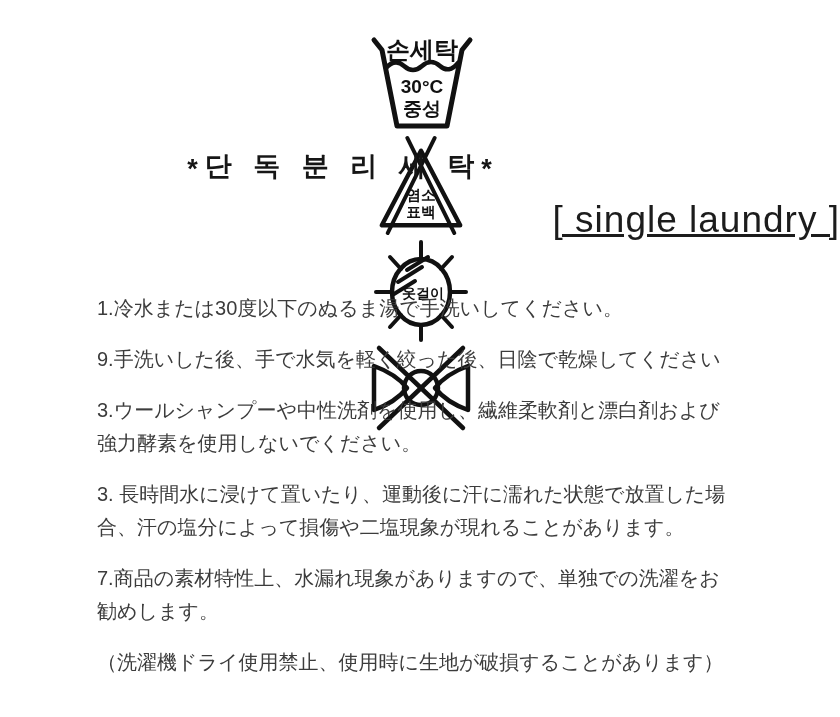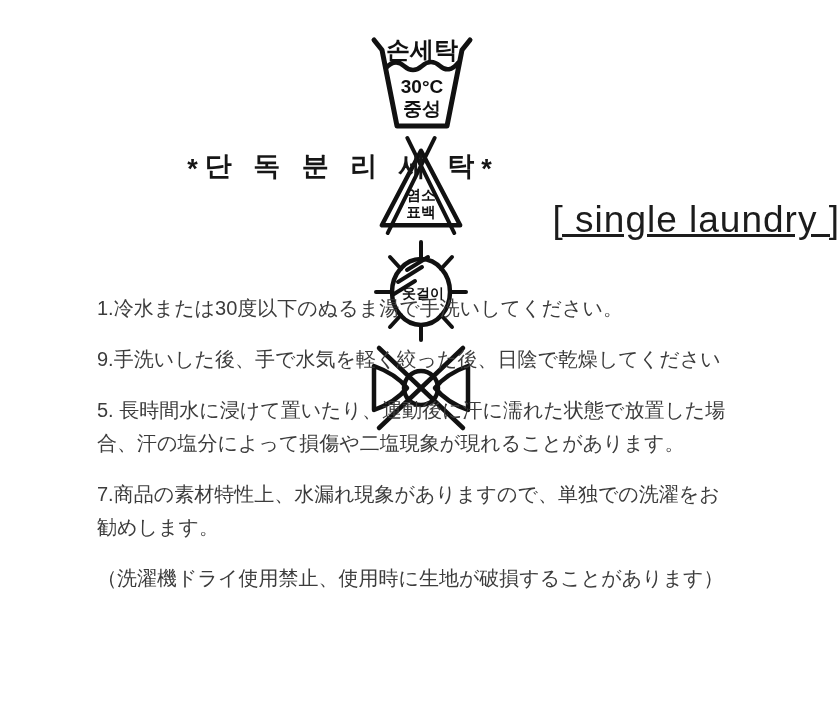--- a/index.html
+++ b/index.html
@@ -88,20 +88,22 @@
 
 
   </div>
 
   <div class="title-ko"><span class="star">*</span><span>단 독 분 리 세 탁</span><span class="star">*</span></div>
   <div class="title-en">[ single laundry ]</div>
 
   <div class="instructions">
     <p>1.冷水または30度以下のぬるま湯で手洗いしてください。</p>
     <p>9.手洗いした後、手で水気を軽く絞った後、日陰で乾燥してください</p>
-    <p>5. 長時間水に浸けて置いたり、運動後に汗に濡れた状態で放置した場
+    <p>3.ウールシャンプーや中性洗剤を使用し、繊維柔軟剤と漂白剤および
+強力酵素を使用しないでください。</p>
+    <p>3. 長時間水に浸けて置いたり、運動後に汗に濡れた状態で放置した場
 合、汗の塩分によって損傷や二塩現象が現れることがあります。</p>
     <p>7.商品の素材特性上、水漏れ現象がありますので、単独での洗濯をお
 勧めします。</p>
     <p class="footnote">（洗濯機ドライ使用禁止、使用時に生地が破損することがあります）</p>
   </div>
 
 </div>
 
 </body></html>

